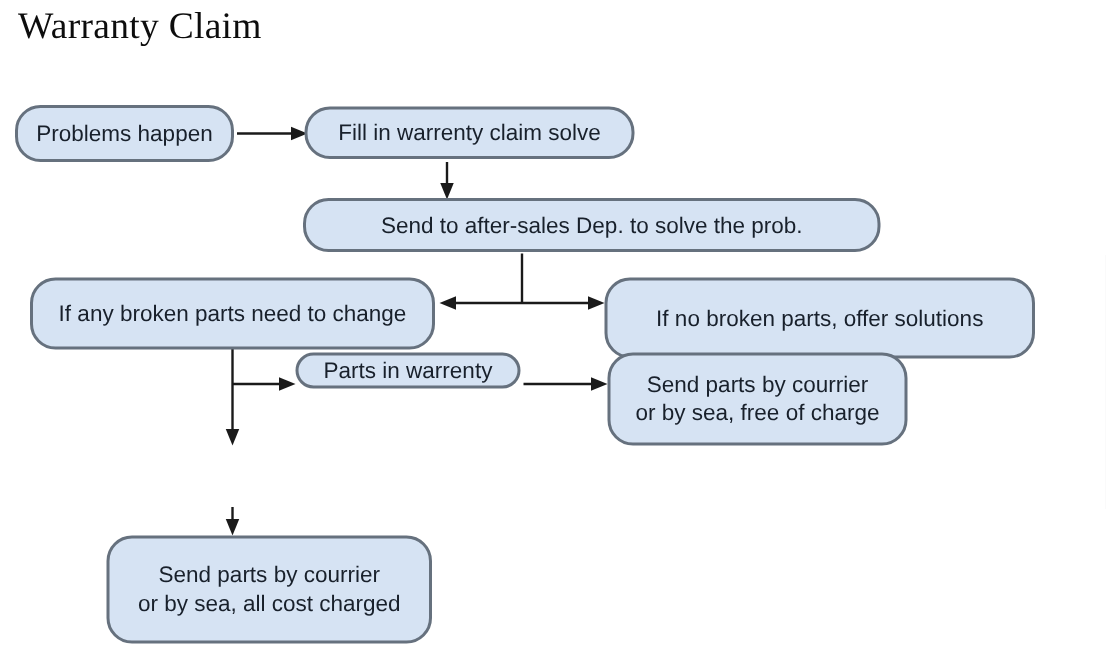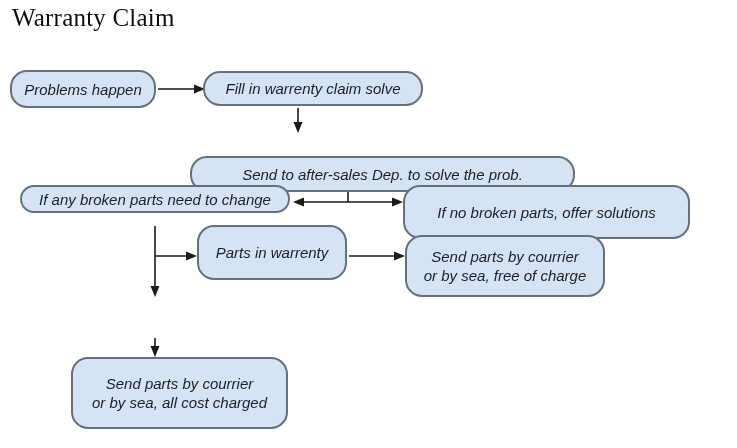--- a/index.html
+++ b/index.html
@@ -41,29 +41,28 @@
     justify-content:center;
     background:var(--node-fill);
     border:2px solid var(--node-border);
     border-radius:17px;
     color:var(--node-text);
     font-size:15px;
     line-height:19px;
     text-align:center;
     white-space:pre-line;
     padding:2px 8px;
-    font-style:italic;
   }
   
   .n-problems     {left:10px;  top:70px;  width:146px; height:38px;}
   .n-fill-form    {left:203px; top:71px;  width:220px; height:35px;}
-  .n-send-dept    {left:190px; top:132px; width:385px; height:36px;margin-top:24px;}
-  .n-broken       {left:20px;  top:185px; width:270px; height:28px;}
+  .n-send-dept    {left:202px; top:132px; width:385px; height:36px;}
+  .n-broken       {left:20px;  top:185px; width:270px; height:48px;}
   .n-no-broken    {left:403px; top:185px; width:287px; height:54px;}
-  .n-in-warranty  {left:197px; top:225px; width:150px; height:55px;}
+  .n-in-warranty  {left:197px; top:235px; width:150px; height:24px;}
   .n-free-charge  {left:405px; top:235px; width:200px; height:62px;}
   .n-out-warranty {left:70px;  top:297px; width:168px; height:40px;}
   .n-cost-charged {left:71px;  top:357px; width:217px; height:72px;}
 
   .connectors{
     position:absolute;
     left:0; top:0;
     width:737px;
     height:448px;
     pointer-events:none;

